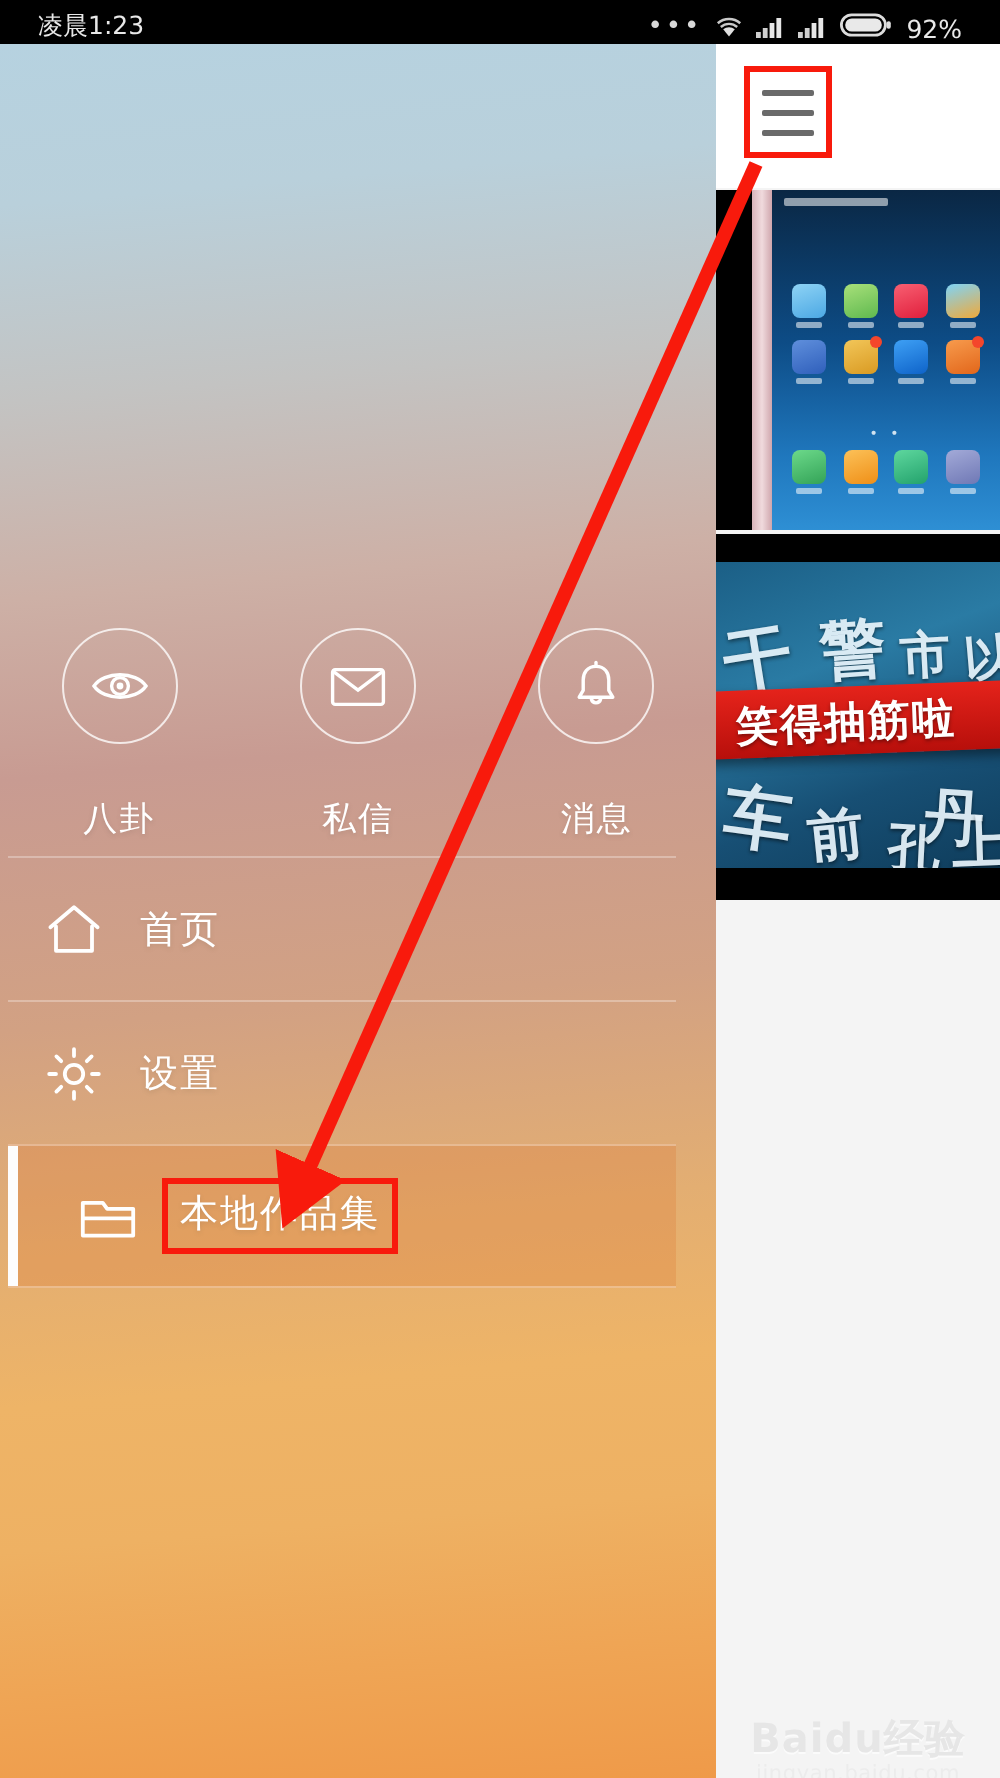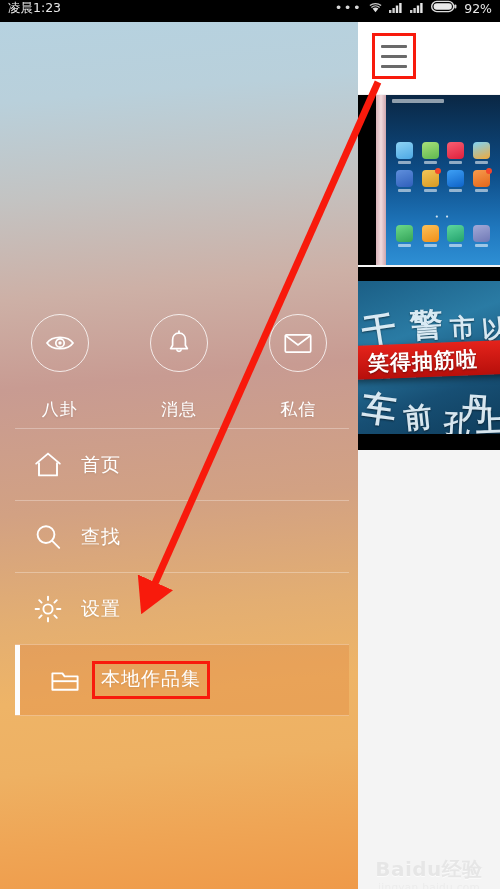--- a/index.html
+++ b/index.html
@@ -22,23 +22,23 @@
   }
 
   
   #status-bar {
     position: absolute;
     left: 0; top: 0;
     width: 500px; height: 22px;
     background: #000000;
     color: #e8e8e8;
     display: flex;
-    align-items: flex-start;
+    align-items: flex-end;
     justify-content: space-between;
-    padding: 0 8px;
+    padding: 0 19px;
     box-sizing: border-box;
     font-size: 12.5px;
     z-index: 40;
   }
   #status-left { display: flex; align-items: center; }
   #status-right { display: flex; align-items: center; gap: 6px; }
   .st-dots {
     letter-spacing: 1.5px;
     font-size: 13px;
     line-height: 10px;
@@ -340,21 +340,21 @@
     margin-top: 26px;
     color: #ffffff;
     font-size: 17px;
     letter-spacing: 1px;
     text-shadow: 0 1px 2px rgba(120,100,90,.25);
   }
 
   
   #menu {
     position: absolute;
-    left: 15px; top: 406px;
+    left: 4px; top: 406px;
     width: 334px;
   }
   .menu-item {
     position: relative;
     height: 72px;
     display: flex;
     align-items: center;
     border-top: 1px solid rgba(255,255,255,.30);
     box-sizing: border-box;
   }
@@ -552,60 +552,51 @@
           <svg width="30" height="22" viewBox="0 0 30 22">
             <path d="M2 11 C7 3.5, 23 3.5, 28 11 C23 18.5, 7 18.5, 2 11 Z" fill="none" stroke="#ffffff" stroke-width="1.7"></path>
             <circle cx="15" cy="11" r="4.2" fill="none" stroke="#ffffff" stroke-width="1.7"></circle>
             <circle cx="15" cy="11" r="1.7" fill="#ffffff"></circle>
           </svg>
         </div>
         <div class="quick-label">八卦</div>
       </div>
       <div class="quick-item">
         <div class="quick-circle">
+          <svg width="28" height="21" viewBox="0 0 28 21">
+            <rect x="1.3" y="1.8" width="25.4" height="17.4" rx="1.3" fill="none" stroke="#ffffff" stroke-width="1.7"></rect>
+            <path d="M1.8 2.8 L14 12 L26.2 2.8" fill="none" stroke="#ffffff" stroke-width="1.7"></path>
+          </svg>
+        </div>
+        <div class="quick-label">私信</div>
+      </div>
+      <div class="quick-item">
+        <div class="quick-circle">
           <svg width="24" height="26" viewBox="0 0 24 26">
             <path d="M12 3.2 C7.6 3.2, 5.6 6.4, 5.6 10 v5.2 l-2 3.4 h16.8 l-2-3.4 V10 C18.4 6.4, 16.4 3.2, 12 3.2 Z" fill="none" stroke="#ffffff" stroke-width="1.7" stroke-linejoin="round"></path>
             <path d="M12 1.2 v2" stroke="#ffffff" stroke-width="1.7" stroke-linecap="round"></path>
             <path d="M9.6 19.4 a2.5 2.8 0 0 0 4.8 0" fill="none" stroke="#ffffff" stroke-width="1.7"></path>
           </svg>
         </div>
         <div class="quick-label">消息</div>
-      </div>
-      <div class="quick-item">
-        <div class="quick-circle">
-          <svg width="28" height="21" viewBox="0 0 28 21">
-            <rect x="1.3" y="1.8" width="25.4" height="17.4" rx="1.3" fill="none" stroke="#ffffff" stroke-width="1.7"></rect>
-            <path d="M1.8 2.8 L14 12 L26.2 2.8" fill="none" stroke="#ffffff" stroke-width="1.7"></path>
-          </svg>
-        </div>
-        <div class="quick-label">私信</div>
       </div>
     </div>
 
     <div id="menu">
 
       <div class="menu-item">
         <span class="menu-icon">
           <svg width="28" height="27" viewBox="0 0 28 27">
             <path d="M2.2 12.6 L14 2.6 L25.8 12.6" fill="none" stroke="#ffffff" stroke-width="1.9" stroke-linecap="round" stroke-linejoin="round"></path>
             <path d="M5 12.2 V24.4 h18 V12.2" fill="none" stroke="#ffffff" stroke-width="1.9" stroke-linecap="round" stroke-linejoin="round"></path>
           </svg>
         </span>
         <span class="menu-label">首页</span>
       </div>
 
-      <div class="menu-item">
-        <span class="menu-icon">
-          <svg width="28" height="28" viewBox="0 0 28 28">
-            <circle cx="12" cy="11.6" r="8.4" fill="none" stroke="#ffffff" stroke-width="1.9"></circle>
-            <path d="M18.2 17.8 L25.2 24.8" stroke="#ffffff" stroke-width="1.9" stroke-linecap="round"></path>
-          </svg>
-        </span>
-        <span class="menu-label">查找</span>
-      </div>
 
       <div class="menu-item">
         <span class="menu-icon">
           <svg width="28" height="28" viewBox="0 0 28 28">
             <g fill="none" stroke="#ffffff" stroke-width="1.9" stroke-linecap="round">
               <circle cx="14" cy="14" r="4.6"></circle>
               <path d="M14 1.6 v3.4 M14 23 v3.4 M1.6 14 h3.4 M23 14 h3.4
                        M5.2 5.2 l2.4 2.4 M20.4 20.4 l2.4 2.4
                        M22.8 5.2 l-2.4 2.4 M7.6 20.4 l-2.4 2.4"></path>
             </g>

